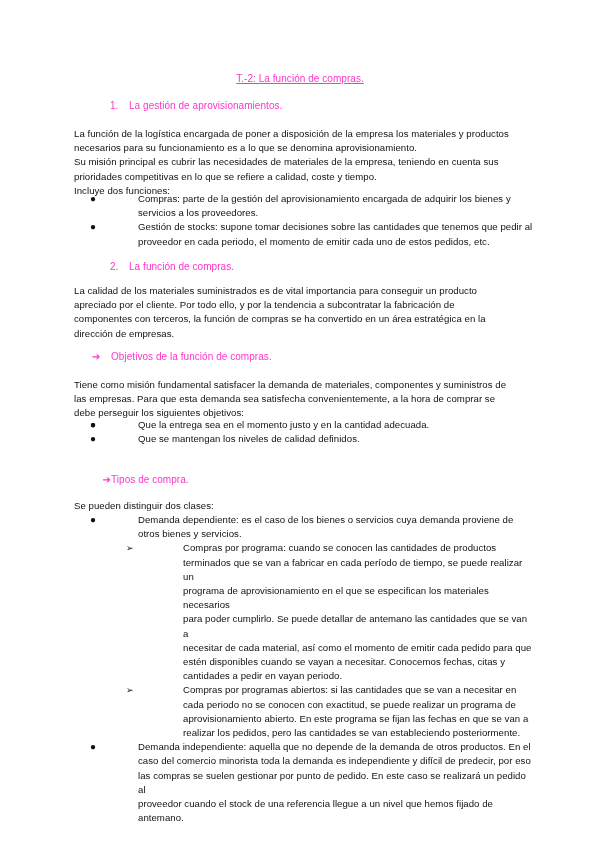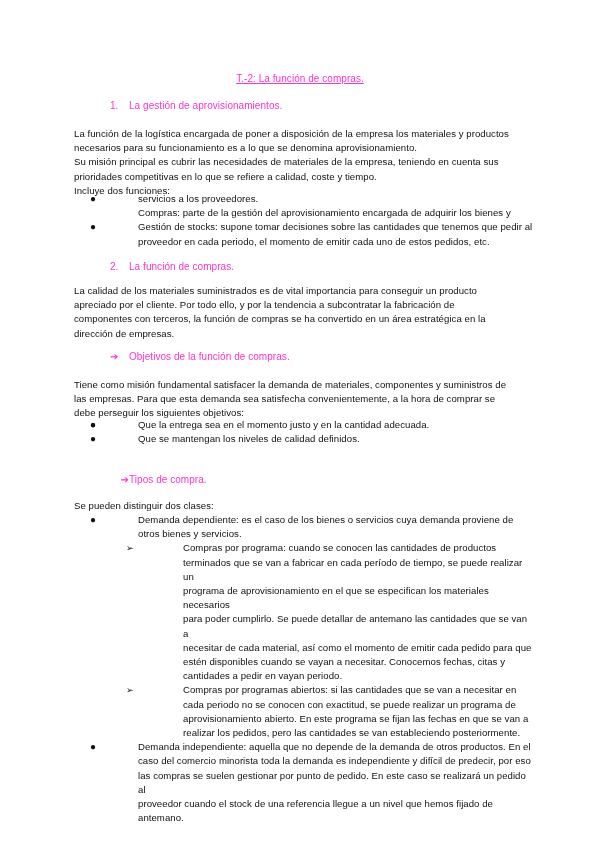--- a/index.html
+++ b/index.html
@@ -9,21 +9,21 @@
       font-family: "Liberation Sans", sans-serif; font-size: 9.6px; color: #111;
       letter-spacing: 0.05px;
     }
     .title {
       position: absolute; top: 73px; left: 0; width: 600px; text-align: center;
       color: #ff33cc; font-size: 10px; text-decoration: underline;
     }
     .pink { color: #ff33cc; font-size: 10px; }
     .heading { position: absolute; left: 90px; margin-left: 20px; }
     .heading .num { display: inline-block; width: 19px; }
-    .arrowhead { position: absolute; left: 110px; }
+    .arrowhead { position: absolute; left: 92px; }
     .arrowhead .arr { display: inline-block; width: 19px; }
     .para { position: absolute; left: 74px; width: 460px; line-height: 14.2px; }
     .para p { margin: 0; }
     .bullets { position: absolute; left: 74px; width: 460px; line-height: 14.2px; }
     .bl { position: relative; padding-left: 64px; }
     .bl .dot { position: absolute; left: 16px; top: 0; font-size: 10px; }
     .sub { position: relative; padding-left: 109px; }
     .sub .tri { position: absolute; left: 52px; top: 0; font-size: 9px; }
   </style>
 </head>
@@ -41,22 +41,22 @@
     <p>La función de la logística encargada de poner a disposición de la empresa los materiales y productos</p>
     <p>necesarios para su funcionamiento es a lo que se denomina aprovisionamiento.</p>
     <p>Su misión principal es cubrir las necesidades de materiales de la empresa, teniendo en cuenta sus</p>
     <p>prioridades competitivas en lo que se refiere a calidad, coste y tiempo.</p>
     <p>Incluye dos funciones:</p>
   </div>
 
   <div class="bullets" style="top:192px;">
     <div class="bl">
       <span class="dot">●</span>
+      <div>Compras: parte de la gestión del aprovisionamiento encargada de adquirir los bienes y</div>
       <div>servicios a los proveedores.</div>
-      <div>Compras: parte de la gestión del aprovisionamiento encargada de adquirir los bienes y</div>
     </div>
     <div class="bl">
       <span class="dot">●</span>
       <div>Gestión de stocks: supone tomar decisiones sobre las cantidades que tenemos que pedir al</div>
       <div>proveedor en cada periodo, el momento de emitir cada uno de estos pedidos, etc.</div>
     </div>
   </div>
 
   <div class="heading pink" style="top:261px;">
     <span class="num">2.</span><span>La función de compras.</span>

